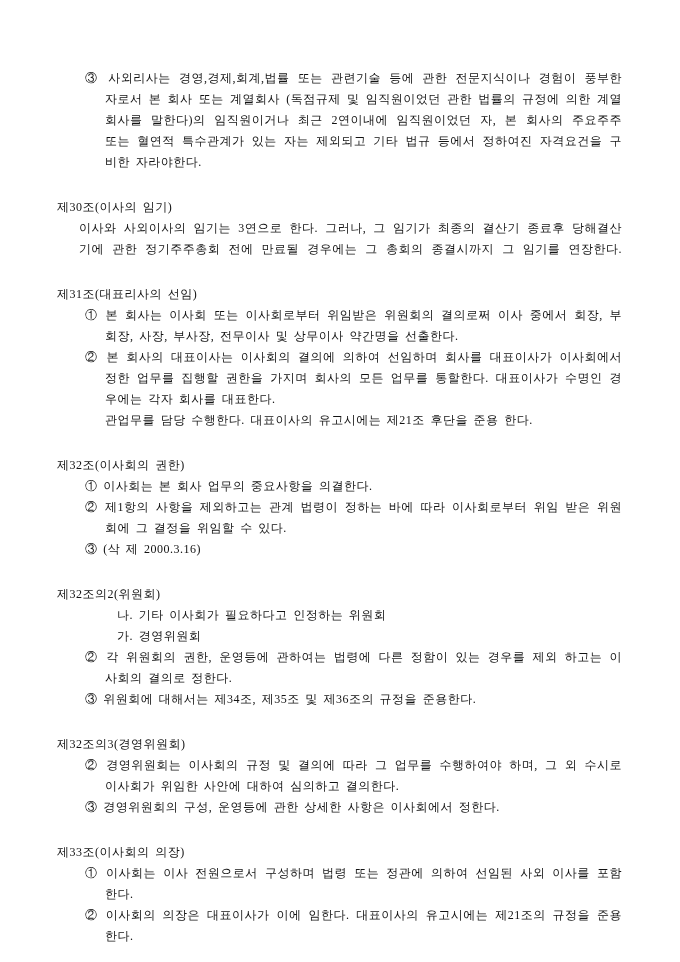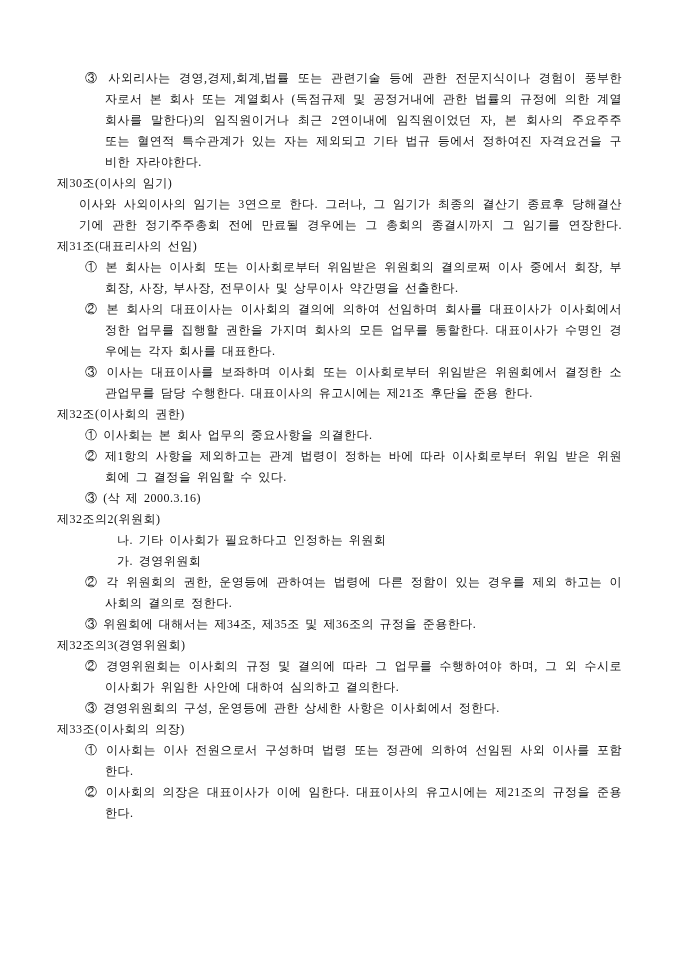--- a/index.html
+++ b/index.html
@@ -30,46 +30,45 @@
     line-height: 21px;
     white-space: nowrap;
     overflow: hidden;
   }
   .line.just {
     white-space: normal;
     text-align: justify;
     text-align-last: justify;
   }
   
-  .t-article { padding-left: 0; }
+  .t-article { padding-left: 0; margin-top: 24px; }
   .t-para    { padding-left: 22px; }
   .t-item    { padding-left: 28px; }
   .t-cont    { padding-left: 48px; }
   .t-sub     { padding-left: 60px; }
 </style>
 </head>
 <body>
 
 <div class="page" style="background: rgb(255, 255, 255); color: rgb(18, 18, 18);">
   <div class="doc">
       <div class="line t-item just">③ 사외리사는 경영,경제,회계,법률 또는 관련기술 등에 관한 전문지식이나 경험이 풍부한</div>
-      <div class="line t-cont just">자로서 본 회사 또는 계열회사 (독점규제 및 공정거내에 관한 법률의 규정에 의한 계열</div>
+      <div class="line t-cont just">자로서 본 회사 또는 계열회사 (독점규제 및 임직원이었던 관한 법률의 규정에 의한 계열</div>
       <div class="line t-cont just">회사를 말한다)의 임직원이거나 최근 2연이내에 임직원이었던 자, 본 회사의 주요주주</div>
       <div class="line t-cont just">또는 혈연적 특수관계가 있는 자는 제외되고 기타 법규 등에서 정하여진 자격요건을 구</div>
       <div class="line t-cont">비한 자라야한다.</div>
       <div class="line t-article">제30조(이사의 임기)</div>
       <div class="line t-para just">이사와 사외이사의 임기는 3연으로 한다. 그러나, 그 임기가 최종의 결산기 종료후 당해결산</div>
       <div class="line t-para just">기에 관한 정기주주총회 전에 만료될 경우에는 그 총회의 종결시까지 그 임기를 연장한다.</div>
       <div class="line t-article">제31조(대표리사의 선임)</div>
       <div class="line t-item just">① 본 회사는 이사회 또는 이사회로부터 위임받은 위원회의 결의로쩌 이사 중에서 회장, 부</div>
       <div class="line t-cont">회장, 사장, 부사장, 전무이사 및 상무이사 약간명을 선출한다.</div>
       <div class="line t-item just">② 본 회사의 대표이사는 이사회의 결의에 의하여 선임하며 회사를 대표이사가 이사회에서 결</div>
       <div class="line t-cont just">정한 업무를 집행할 권한을 가지며 회사의 모든 업무를 통할한다. 대표이사가 수명인 경</div>
       <div class="line t-cont">우에는 각자 회사를 대표한다.</div>
-      <div class="line t-item just">③ 이사는 대표이사를 보좌하며 이사회 또는 이사회로부터 위임받은 위원회에서 결정한 소</div>
       <div class="line t-cont">관업무를 담당 수행한다. 대표이사의 유고시에는 제21조 후단을 준용 한다.</div>
       <div class="line t-article">제32조(이사회의 권한)</div>
       <div class="line t-item">① 이사회는 본 회사 업무의 중요사항을 의결한다.</div>
       <div class="line t-item just">② 제1항의 사항을 제외하고는 관계 법령이 정하는 바에 따라 이사회로부터 위임 받은 위원</div>
       <div class="line t-cont">회에 그 결정을 위임할 수 있다.</div>
       <div class="line t-item">③ (삭 제 2000.3.16)</div>
       <div class="line t-article">제32조의2(위원회)</div>
       <div class="line t-sub">나. 기타 이사회가 필요하다고 인정하는 위원회</div>
       <div class="line t-sub">가. 경영위원회</div>
       <div class="line t-item just">② 각 위원회의 권한, 운영등에 관하여는 법령에 다른 정함이 있는 경우를 제외 하고는 이</div>

